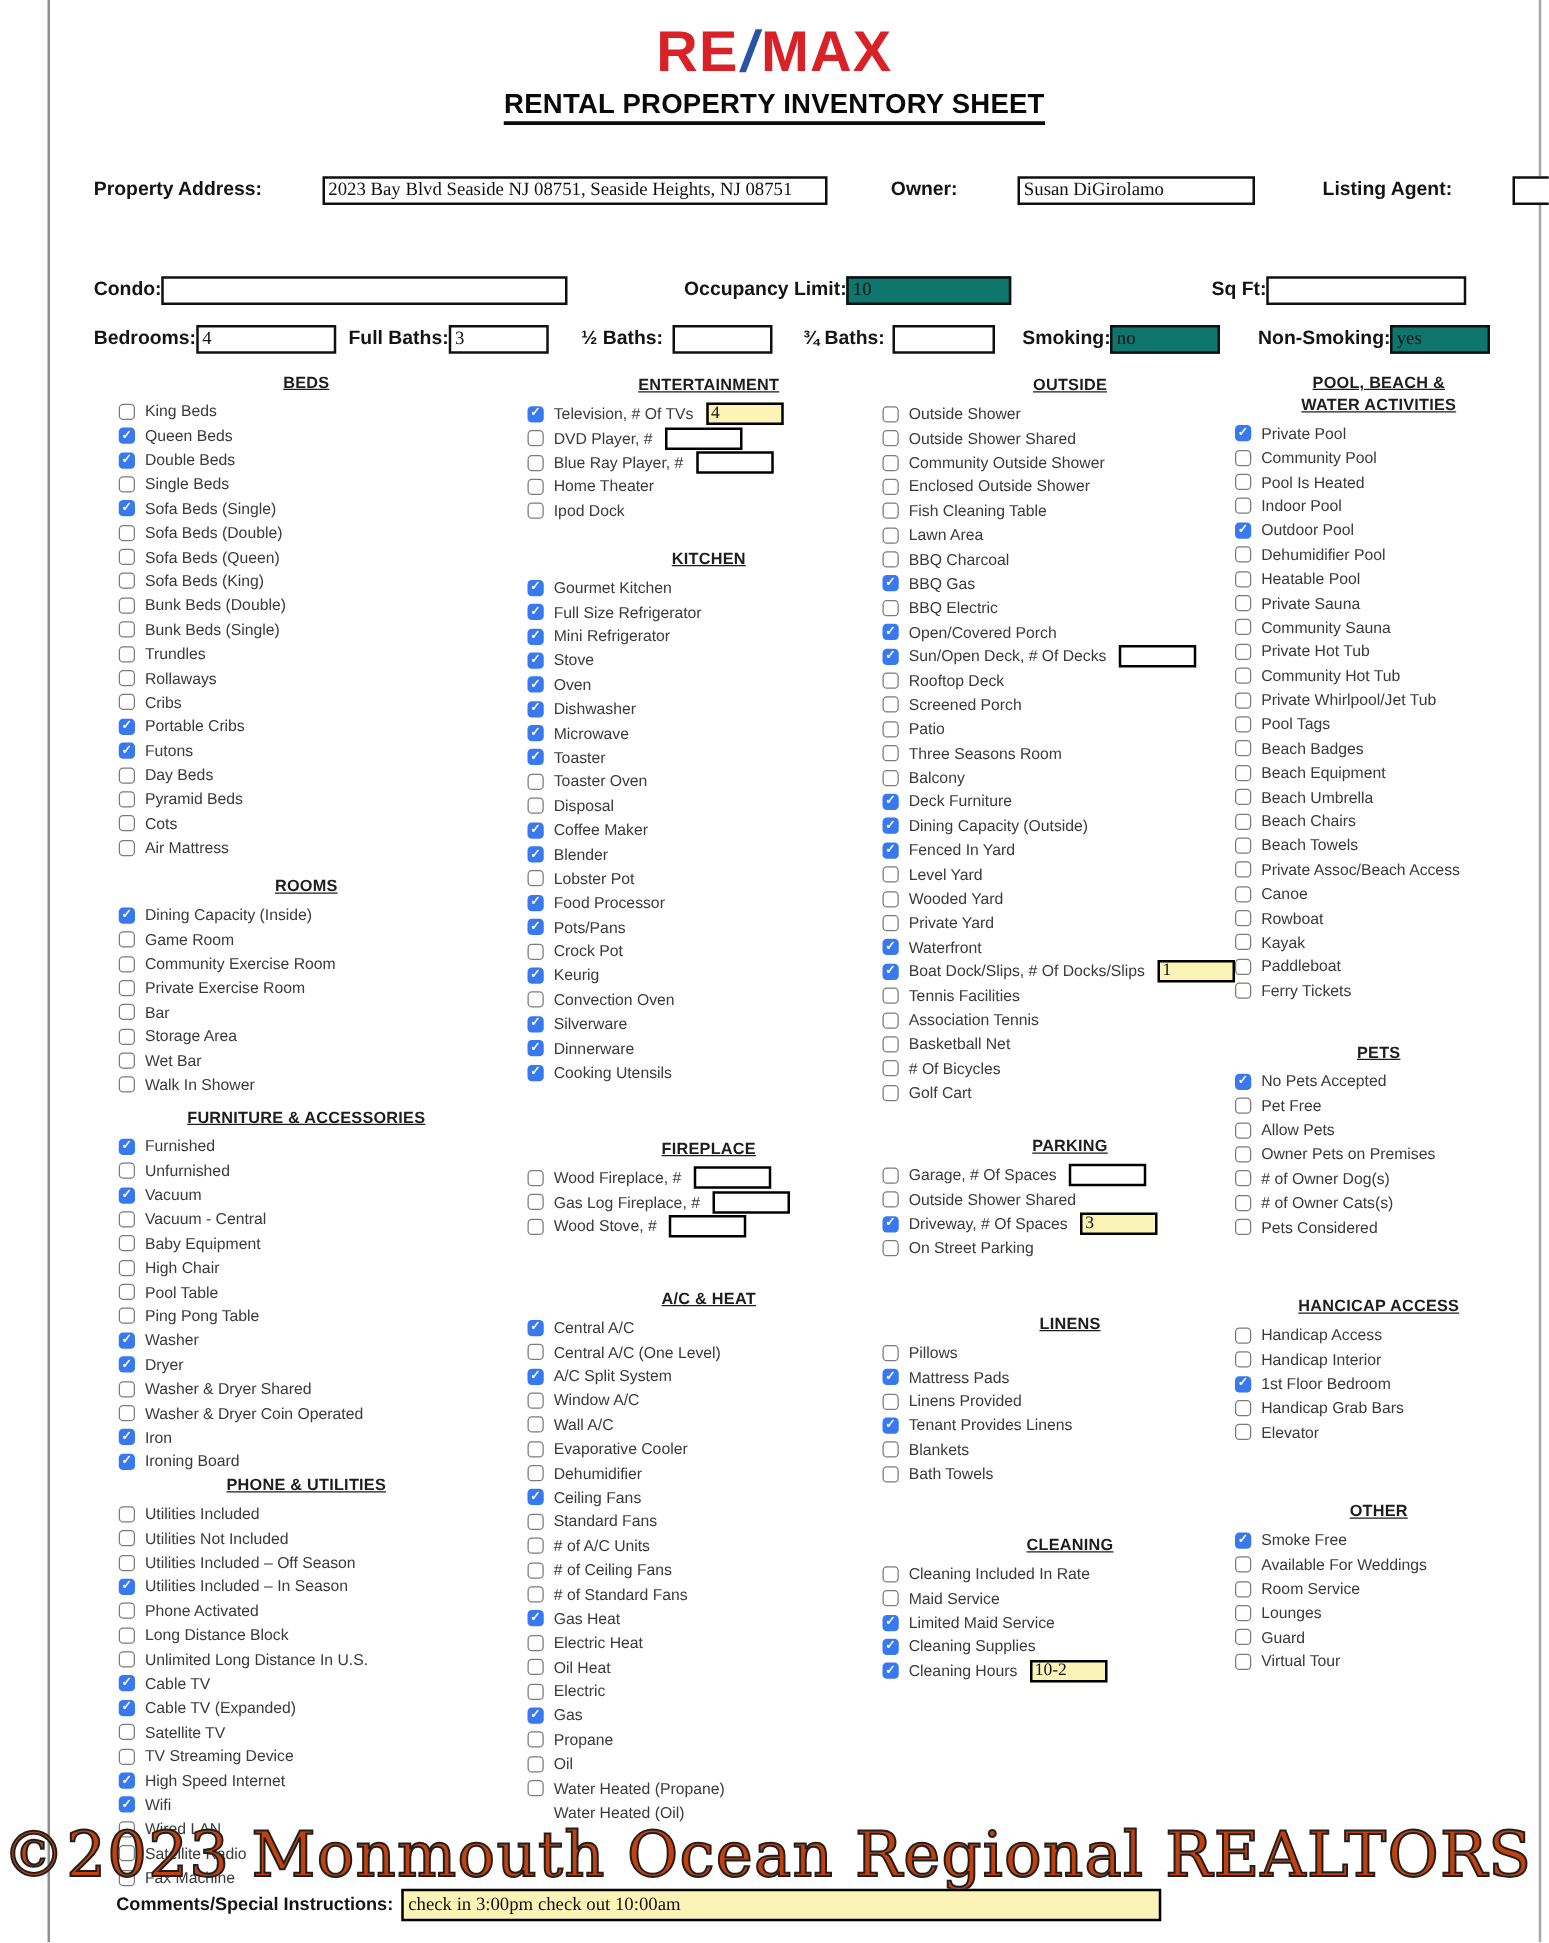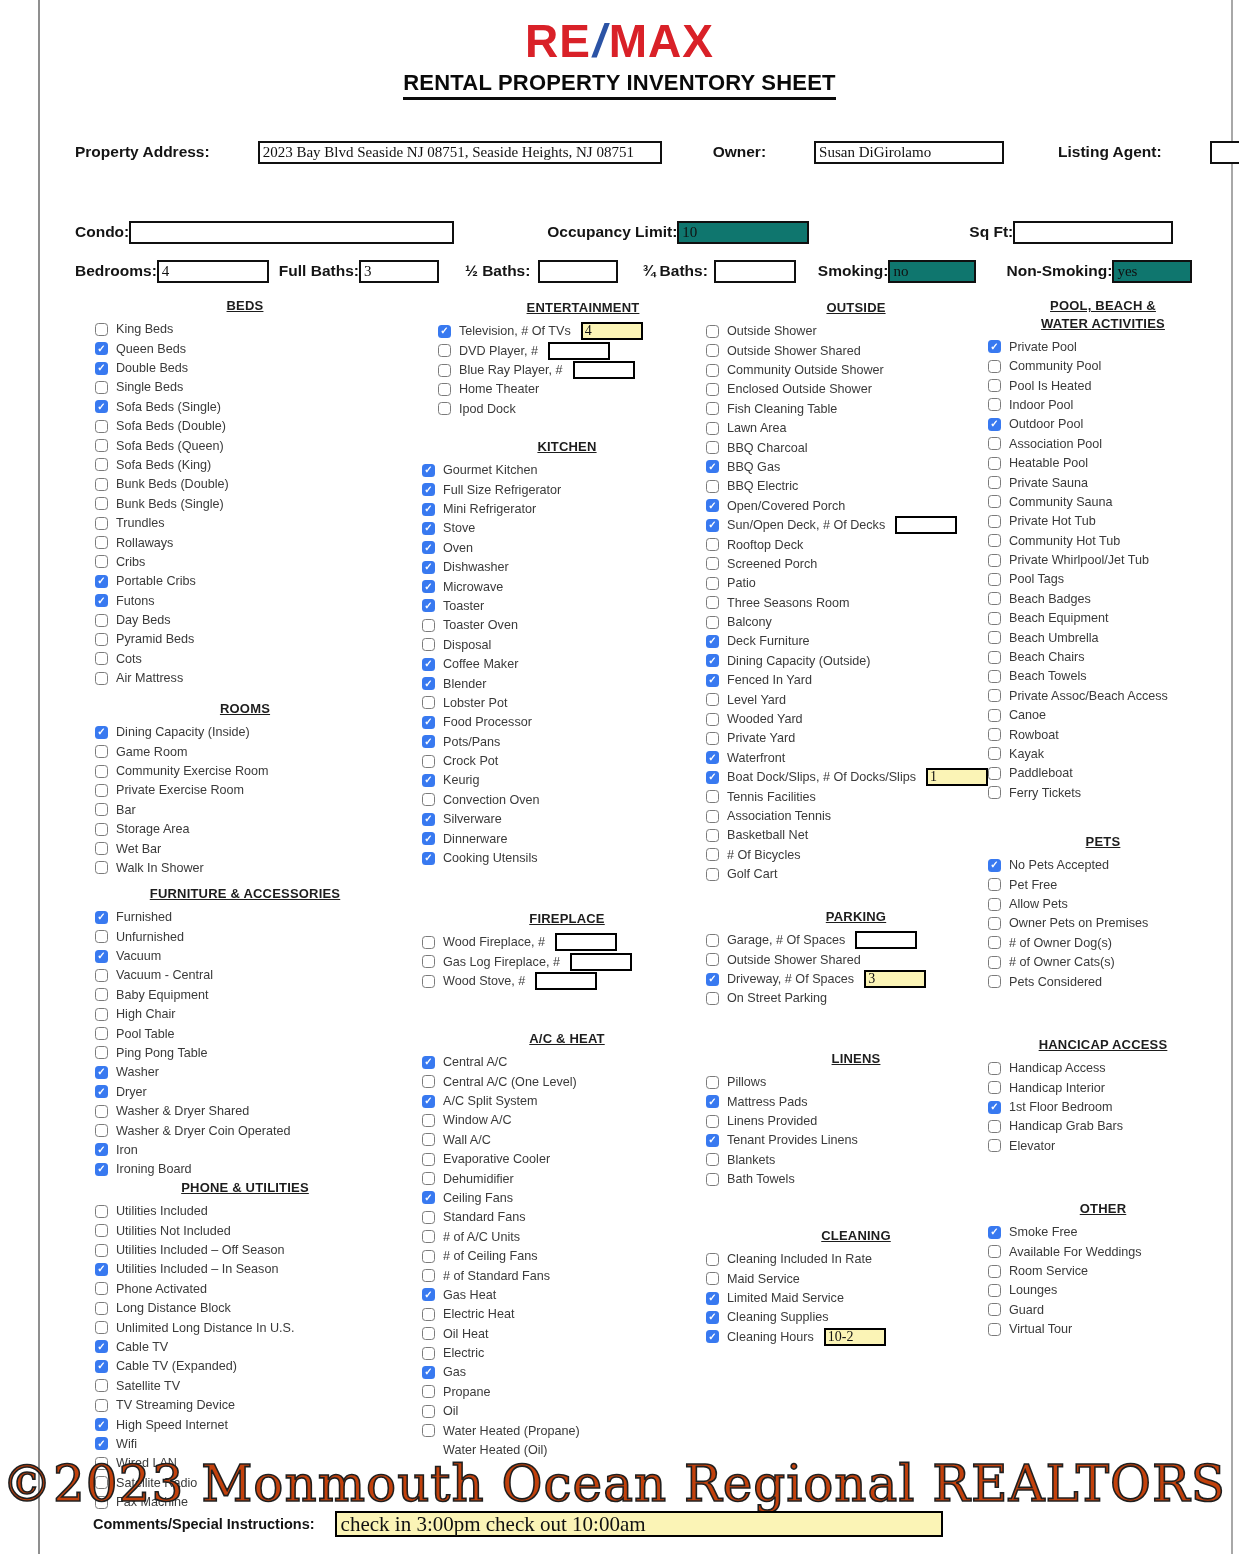--- a/index.html
+++ b/index.html
@@ -43,22 +43,22 @@
   .ibox.hl{background:#fbf4b6;}
 
   
   .watermark{position:absolute;top:1455px;left:2px;z-index:5;white-space:nowrap;
              font-family:"DejaVu Serif",serif;font-size:50px;color:#c2410c;
              -webkit-text-stroke:1.6px #1f1f1f;letter-spacing:1px;}
 
   
   .comments-row{position:absolute;left:93px;top:1511px;display:flex;align-items:center;z-index:6;}
   .comments-row .flabel{font-size:14.5px;}
-  .comments-input{margin-left:20px;width:608px;height:26px;border:2px solid #000;background:#fbf4b6;
-                  font-family:"Liberation Serif",serif;font-size:21px;color:#111;
+  .comments-input{margin-left:6px;width:608px;height:26px;border:2px solid #000;background:#fbf4b6;
+                  font-family:"Liberation Serif",serif;font-size:15px;color:#111;
                   display:inline-flex;align-items:center;padding:0 4px;box-sizing:border-box;}
 </style>
 </head>
 <body>
 
 <div class="page">
   <div class="vline left"></div>
   <div class="vline right"></div>
 
   <div class="logo-wrap">
@@ -342,21 +342,21 @@
         </div>
         <div class="item">
           <span class="cb"></span>
           <span class="lbl">Satellite Radio</span>
         </div>
         <div class="item">
           <span class="cb"></span>
           <span class="lbl">Fax Machine</span>
         </div>
       </div>
-      <div class="section" style="left: 438px; top: 299px; width: 290px;">
+      <div class="section" style="left: 422px; top: 299px; width: 290px;">
         <div class="sec-title">
           <div>ENTERTAINMENT</div>
         </div>
         <div class="item">
           <span class="cb on">✓</span>
           <span class="lbl">Television, # Of TVs</span>
           <span class="ibox hl">4</span>
         </div>
         <div class="item">
           <span class="cb"></span>
@@ -796,21 +796,21 @@
         <div class="item">
           <span class="cb"></span>
           <span class="lbl">Indoor Pool</span>
         </div>
         <div class="item">
           <span class="cb on">✓</span>
           <span class="lbl">Outdoor Pool</span>
         </div>
         <div class="item">
           <span class="cb"></span>
-          <span class="lbl">Association Pool</span>
+          <span class="lbl">Dehumidifier Pool</span>
         </div>
         <div class="item">
           <span class="cb"></span>
           <span class="lbl">Heatable Pool</span>
         </div>
         <div class="item">
           <span class="cb"></span>
           <span class="lbl">Private Sauna</span>
         </div>
         <div class="item">

